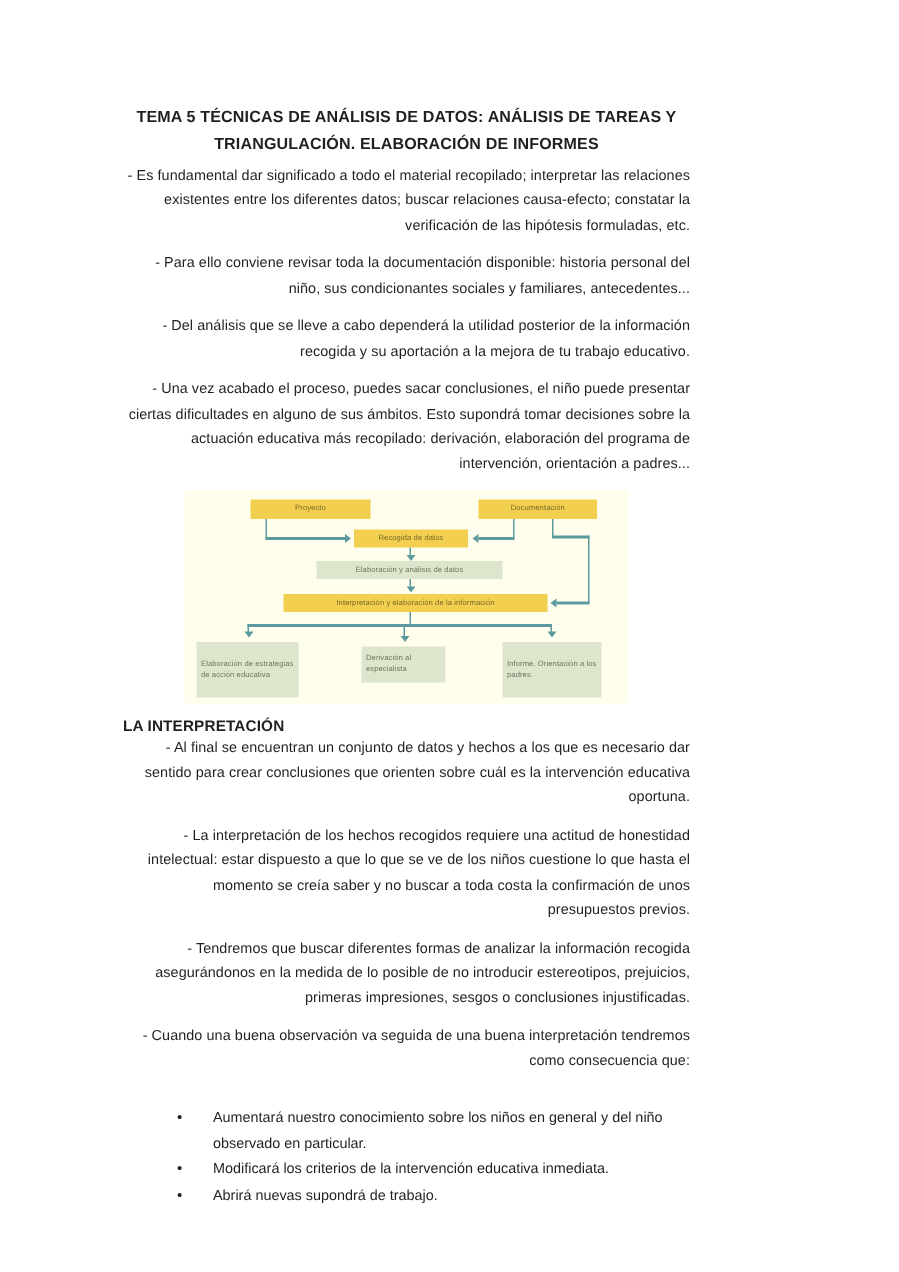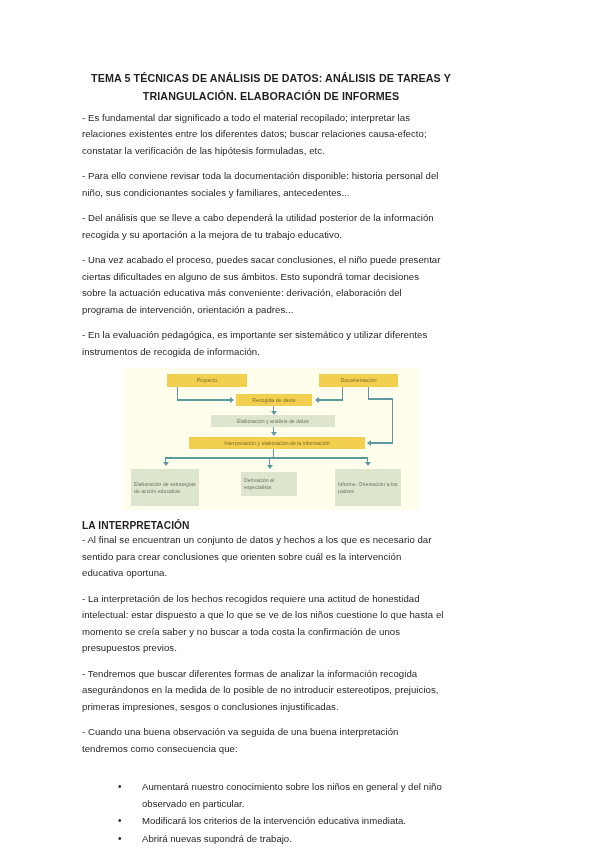--- a/index.html
+++ b/index.html
@@ -26,22 +26,22 @@
     font-weight: bold;
     line-height: 1.68;
     text-align: center;
     margin: 0 0 4px 0;
     letter-spacing: 0.01em;
     padding: 0 4px;
   }
   p.para {
     font-size: 9.6px;
     line-height: 1.72;
-    margin: 0 16px 9px 0;
-    text-align: left;
+    margin: 0 0 9px 0;
+    text-align: right;
     letter-spacing: 0.005em;
   }
   p.tight { margin-bottom: 8px; }
   h2.section-head {
     font-size: 10.2px;
     font-weight: bold;
     margin: 0 0 1px 0;
     letter-spacing: 0.01em;
   }
   
@@ -123,22 +123,21 @@
 </head>
 <body>
 
 <div class="page">
 
   <h1 class="doc-title">TEMA 5 TÉCNICAS DE ANÁLISIS DE DATOS: ANÁLISIS DE TAREAS Y TRIANGULACIÓN. ELABORACIÓN DE INFORMES</h1>
 
   <p class="para">- Es fundamental dar significado a todo el material recopilado; interpretar las relaciones existentes entre los diferentes datos; buscar relaciones causa-efecto; constatar la verificación de las hipótesis formuladas, etc.</p>
   <p class="para">- Para ello conviene revisar toda la documentación disponible: historia personal del niño, sus condicionantes sociales y familiares, antecedentes...</p>
   <p class="para">- Del análisis que se lleve a cabo dependerá la utilidad posterior de la información recogida y su aportación a la mejora de tu trabajo educativo.</p>
-  <p class="para">- Una vez acabado el proceso, puedes sacar conclusiones, el niño puede presentar ciertas dificultades en alguno de sus ámbitos. Esto supondrá tomar decisiones sobre la actuación educativa más conveniente: derivación, elaboración del programa de intervención, orientación a padres...</p>
-  <p class="para tight">- En la evaluación pedagógica, es importante ser sistemático y utilizar diferentes instrumentos de recogida de información.</p>
+  <p class="para">- Una vez acabado el proceso, puedes sacar conclusiones, el niño puede presentar ciertas dificultades en alguno de sus ámbitos. Esto supondrá tomar decisiones sobre la actuación educativa más recopilado: derivación, elaboración del programa de intervención, orientación a padres...</p>
 
   <div class="diagram-wrap">
     <div class="diagram">
 
       <div class="dbox yellow center" style="left:44px; top:6px; width:80px; height:13px;">Proyecto</div>
       <div class="dbox yellow center" style="left:196px; top:6px; width:79px; height:13px;">Documentación</div>
 
       <div class="dbox yellow center" style="left:113px; top:26px; width:76px; height:12px;">Recogida de datos</div>
 
       <div class="dbox green center" style="left:88px; top:47px; width:124px; height:12px;">Elaboración y análisis de datos</div>

